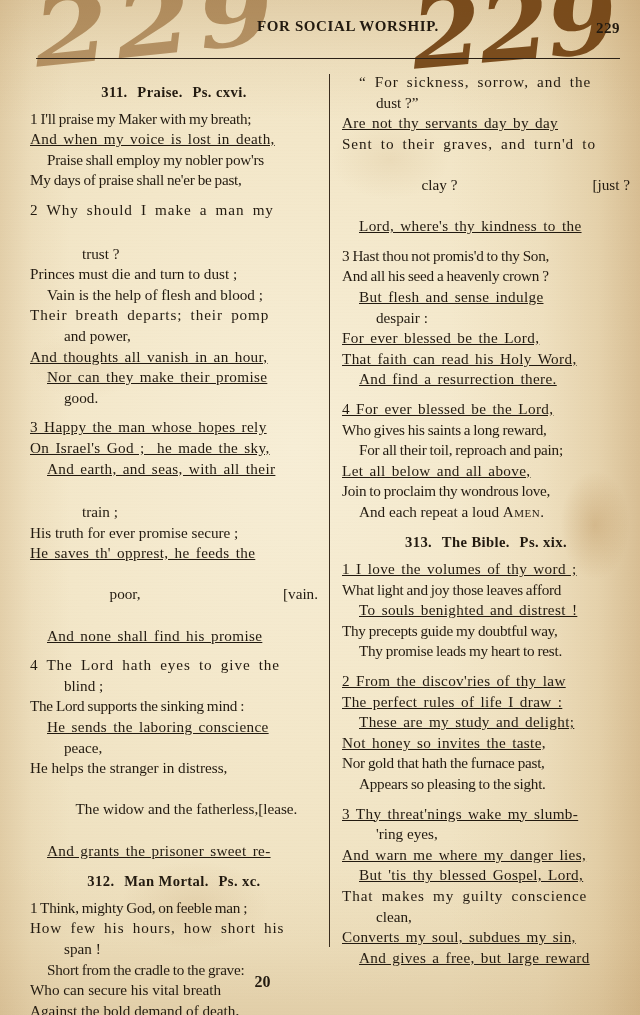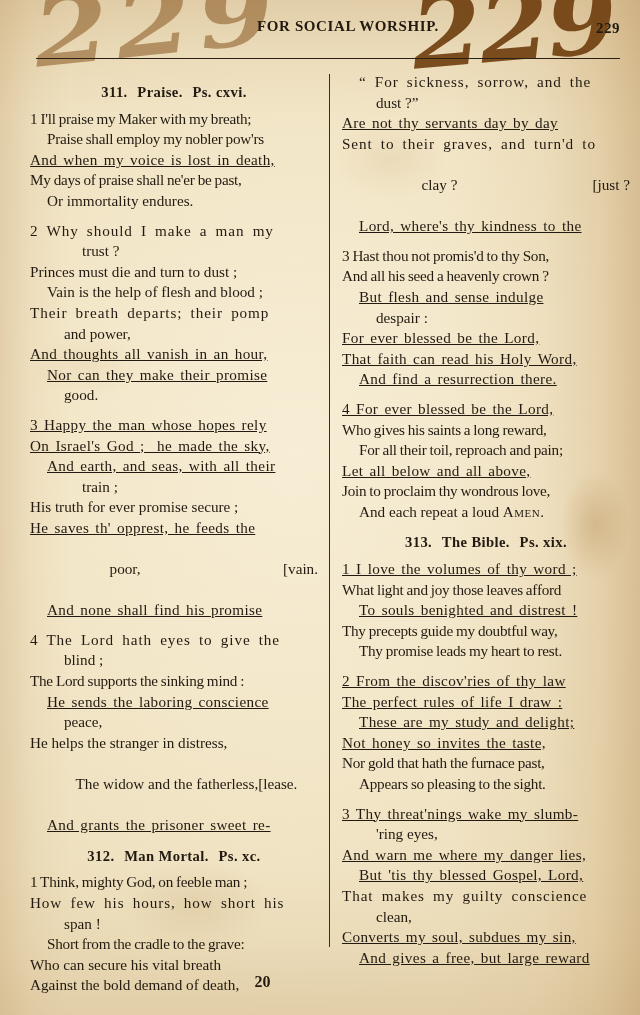--- a/index.html
+++ b/index.html
@@ -161,21 +161,21 @@
   .hymn-title .sep { letter-spacing: 1.2px; }
   .verse { margin-bottom: 9px; }
   .line {
     white-space: pre-wrap;
     position: relative;
   }
   
   .ind0 { padding-left: 0; }
   .ind1 { padding-left: 17px; }
   .ind2 { padding-left: 34px; }
-  .ind3 { padding-left: 52px; }
+  .ind3 { padding-left: 52px; margin-top: 23px; }
   
   .spread { letter-spacing: 0.9px; word-spacing: 3.5px; }
   .spread2 { letter-spacing: 0.35px; word-spacing: 2px; text-decoration: underline; }
   .tight { letter-spacing: -0.25px; word-spacing: -0.5px; }
   .smallcaps { font-variant: small-caps; letter-spacing: 0.5px; }
   .turn {
     float: right;
     margin-left: 8px;
   }
   .lineclear::after { content: ""; display: block; clear: both; }
@@ -231,24 +231,23 @@
 
     <div class="col col-left">
 
       <div class="hymn">
         <div class="hymn-title">
           <span>311.</span><span class="sep">&nbsp; </span><span>Praise.</span><span class="sep">&nbsp; </span><span>Ps. cxvi.</span>
         </div>
 
         <div class="verse">
           <div class="line ind0 tight">1 I'll praise my Maker with my breath;</div>
+          <div class="line ind0 spread2">And when my voice is lost in death,</div>
           <div class="line ind1 tight">Praise shall employ my nobler pow'rs</div>
-          <div class="line ind0 spread2">And when my voice is lost in death,</div>
           <div class="line ind0 tight">My days of praise shall ne'er be past,</div>
-          <div class="line ind1">Or immortality endures.</div>
         </div>
 
         <div class="verse">
           <div class="line ind0 spread">2 Why should I make a man my</div>
           <div class="line ind3">trust ?</div>
           <div class="line ind0">Princes must die and turn to dust ;</div>
           <div class="line ind1">Vain is the help of flesh and blood ;</div>
           <div class="line ind0 spread">Their breath departs; their pomp</div>
           <div class="line ind2">and power,</div>
           <div class="line ind0 spread2">And thoughts all vanish in an hour,</div>

